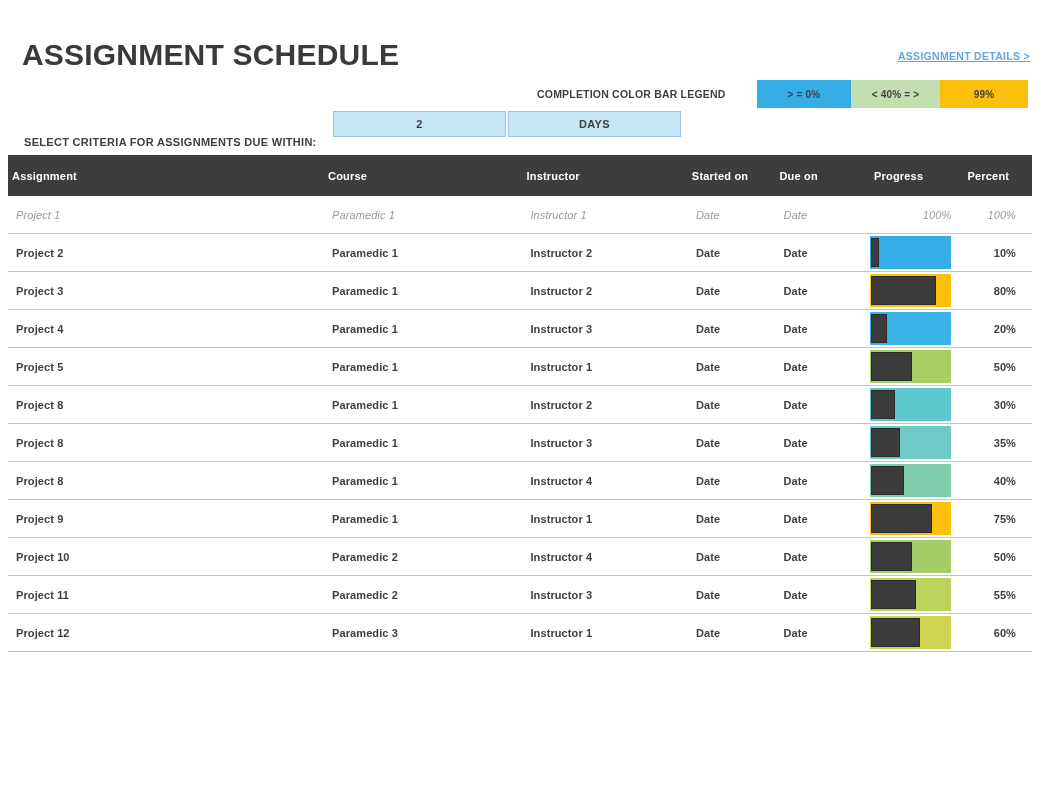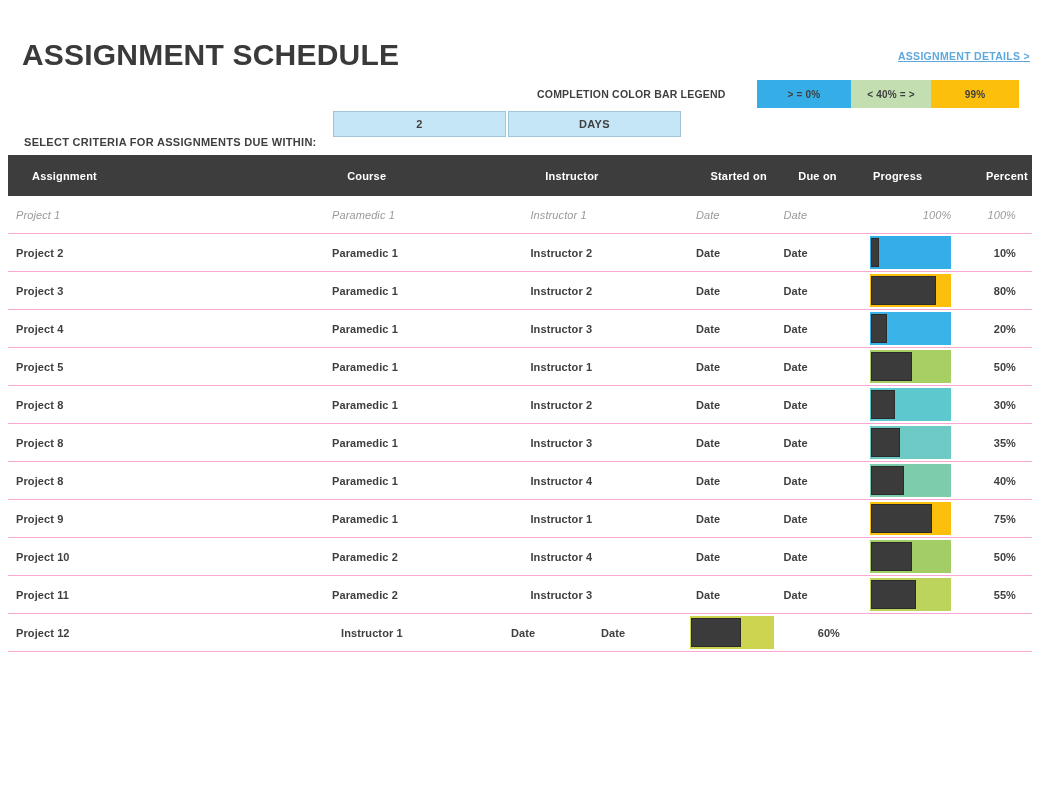--- a/index.html
+++ b/index.html
@@ -113,21 +113,21 @@
     display: flex;
     background: #3d3d3d;
     height: 41px;
     align-items: center;
     color: #ffffff;
     font-size: 11px;
     font-weight: bold;
   }
   .thead .th {
     box-sizing: border-box;
-    padding-left: 24px;
+    padding-left: 4px;
     letter-spacing: 0.2px;
   }
   .row {
     display: flex;
     align-items: stretch;
     height: 37px;
     border-bottom: 1px solid #f9a8d4;
     position: relative;
   }
   .row .td {
@@ -184,21 +184,21 @@
 </head>
 <body>
 
 <div id="page-title">ASSIGNMENT SCHEDULE</div>
 
 <a id="details-link">ASSIGNMENT DETAILS &gt;</a>
 
 <div id="legend-label">COMPLETION COLOR BAR LEGEND</div>
 <div id="legend-swatches">
     <div class="legend-cell" style="background: rgb(53, 174, 232); width: 94px;">&gt;  =  0%</div>
-    <div class="legend-cell" style="background: rgb(195, 223, 177); width: 80px;">&lt;  40%  =  &gt;</div>
+    <div class="legend-cell" style="background: rgb(195, 223, 177); width: 89px;">&lt;  40%  =  &gt;</div>
     <div class="legend-cell" style="background: rgb(251, 191, 12); width: 88px;">99%</div>
   </div>
 
 <div id="criteria-label">SELECT CRITERIA FOR ASSIGNMENTS DUE WITHIN:</div>
 <div id="criteria-boxes">
   <div class="criteria-box">2</div>
   <div class="criteria-box">DAYS</div>
 </div>
 
 <div id="schedule-table">
@@ -348,20 +348,21 @@
         <div class="td c-due">Date</div>
         <div class="td c-progress">
           <div class="bar-track" style="background: rgb(189, 212, 92);">
             <div class="bar-fill" style="width: 55%;"></div>
           </div>
         </div>
         <div class="td c-percent">55%</div>
       </div>
       <div class="row">
         <div class="td c-assignment">Project 12</div>
+        <div class="td c-course">Paramedic 3</div>
         <div class="td c-instructor">Instructor 1</div>
         <div class="td c-started">Date</div>
         <div class="td c-due">Date</div>
         <div class="td c-progress">
           <div class="bar-track" style="background: rgb(205, 212, 79);">
             <div class="bar-fill" style="width: 60%;"></div>
           </div>
         </div>
         <div class="td c-percent">60%</div>
       </div>

